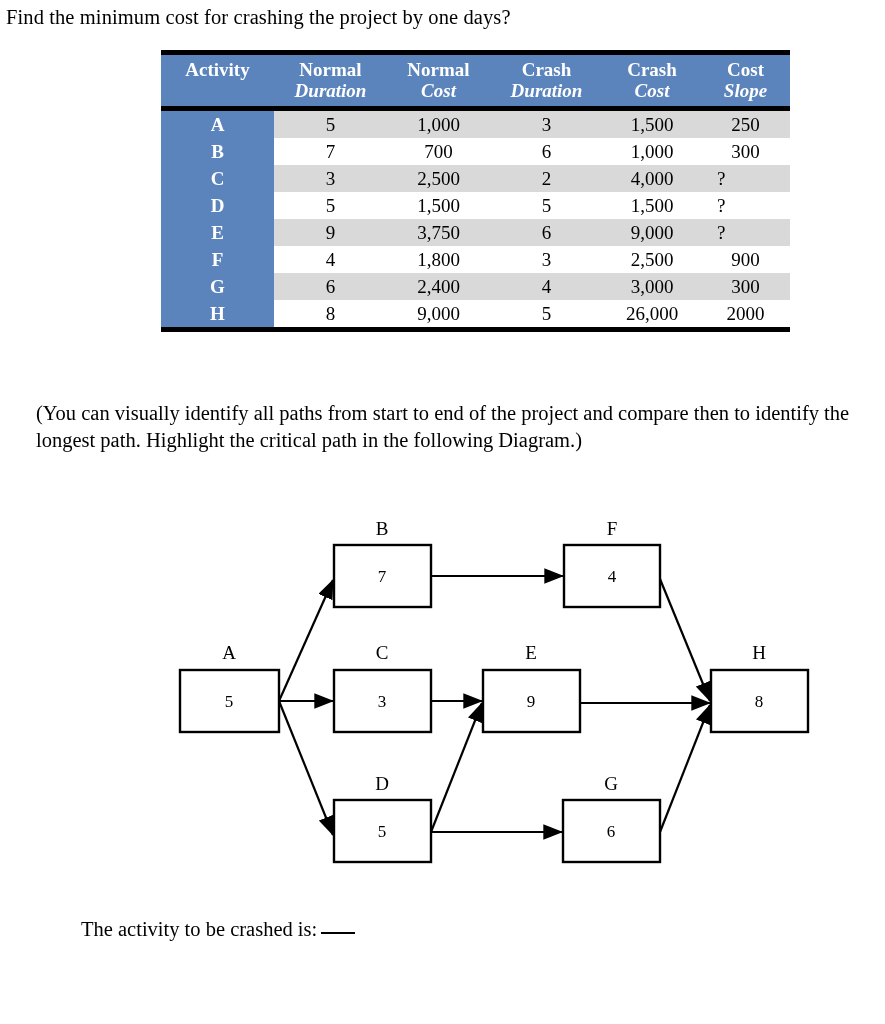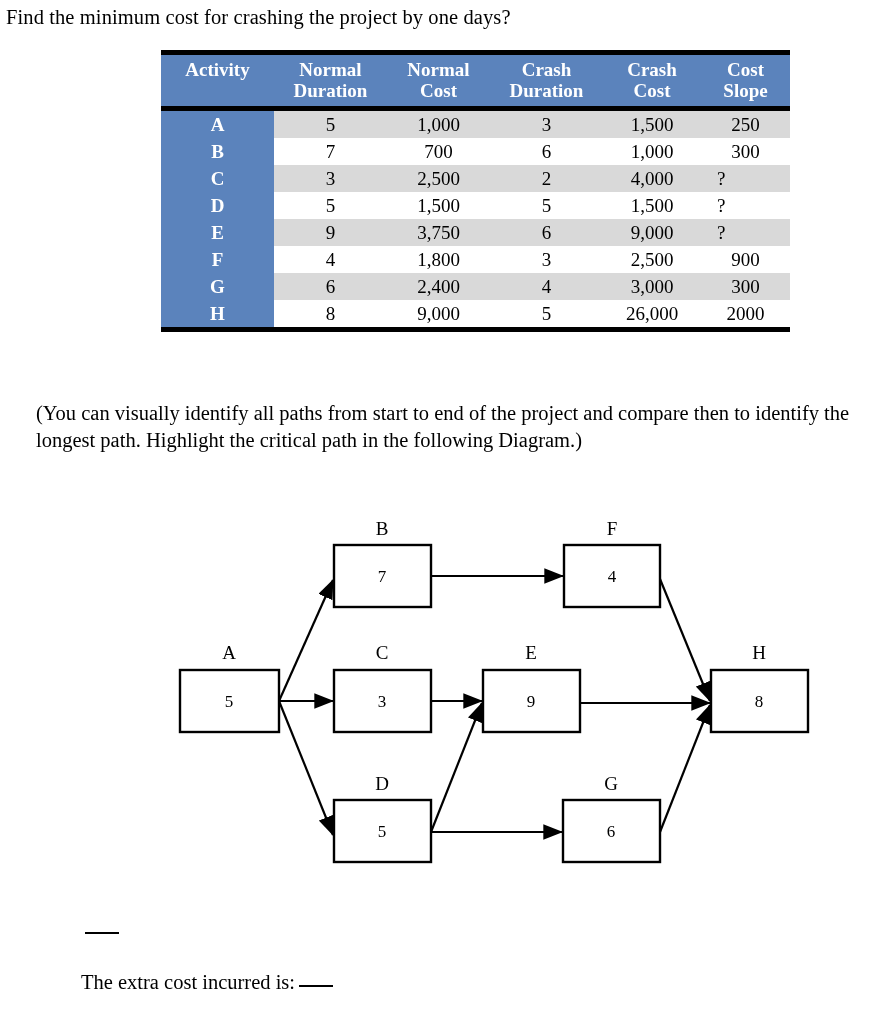--- a/index.html
+++ b/index.html
@@ -57,21 +57,21 @@
     font-weight: bold;
     font-size: 19px;
     line-height: 21px;
     padding: 4px 2px 5px 2px;
     text-align: center;
     vertical-align: top;
     border: none;
     height: 48px;
     box-sizing: border-box;
   }
-  #crash-table thead th .hdr-l2 { display: block; }
+  #crash-table thead th .hdr-l2 { display: block; font-style: italic; }
 
   #crash-table tbody td {
     text-align: center;
     font-size: 19px;
     line-height: 21px;
     padding: 1px 2px;
     height: 27px;
     box-sizing: border-box;
     border: none;
   }
@@ -357,18 +357,15 @@
     <g>
       <text class="node-label" x="759" y="154">H</text>
       <rect class="node-box" x="711" y="165" width="97" height="62"></rect>
       <text class="node-dur" x="759" y="202">8</text>
     </g>
   </svg>
 </div>
 
 <div id="step2-block" class="step-block">
   <div class="answer-line">
-    <span class="blank-underline"></span>
-  </div>
-  <div class="answer-line">
-    <span>The extra cost incurred is:</span><span class="blank-underline"></span>
+    <span>The activity to be crashed is:</span><span class="blank-underline"></span>
   </div>
 </div>
 
 </body></html>

